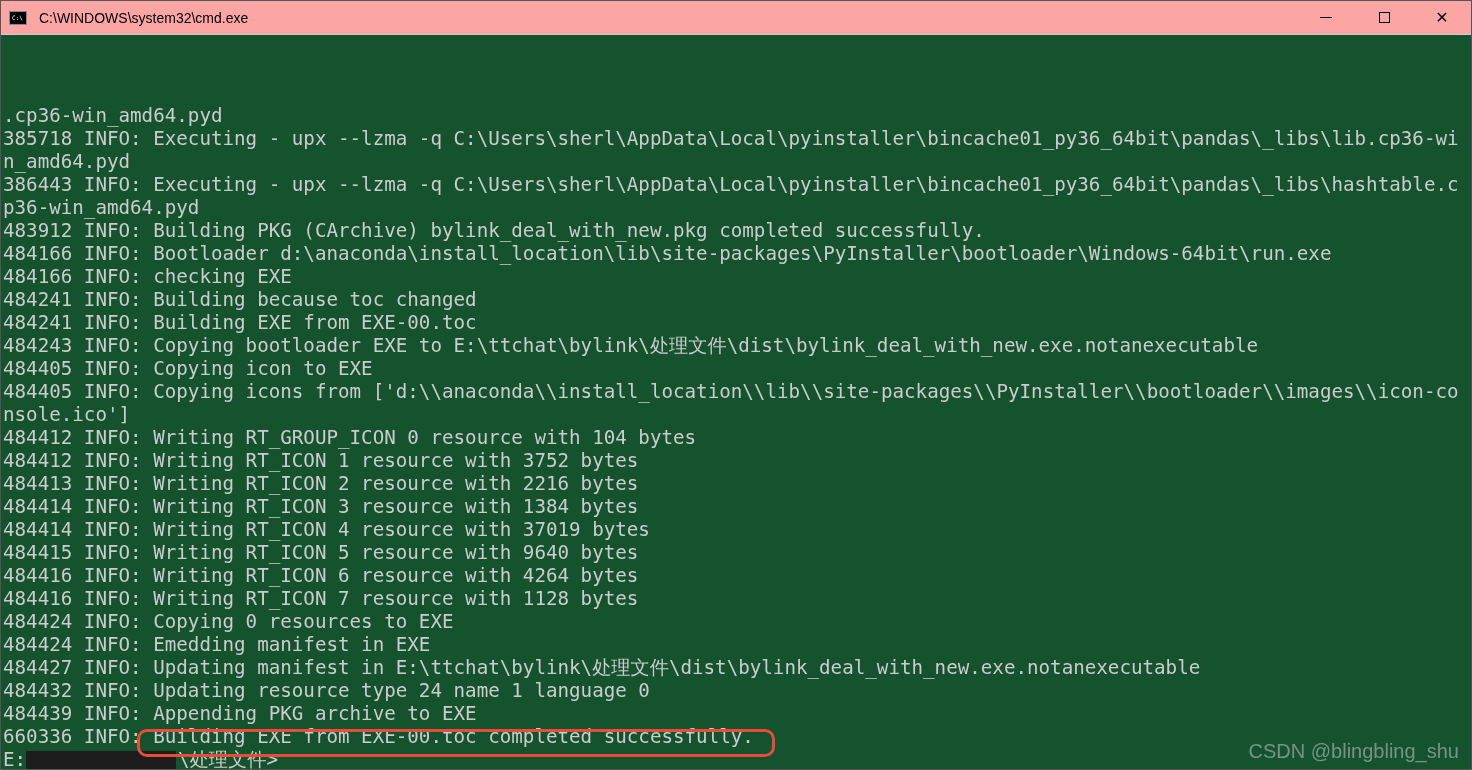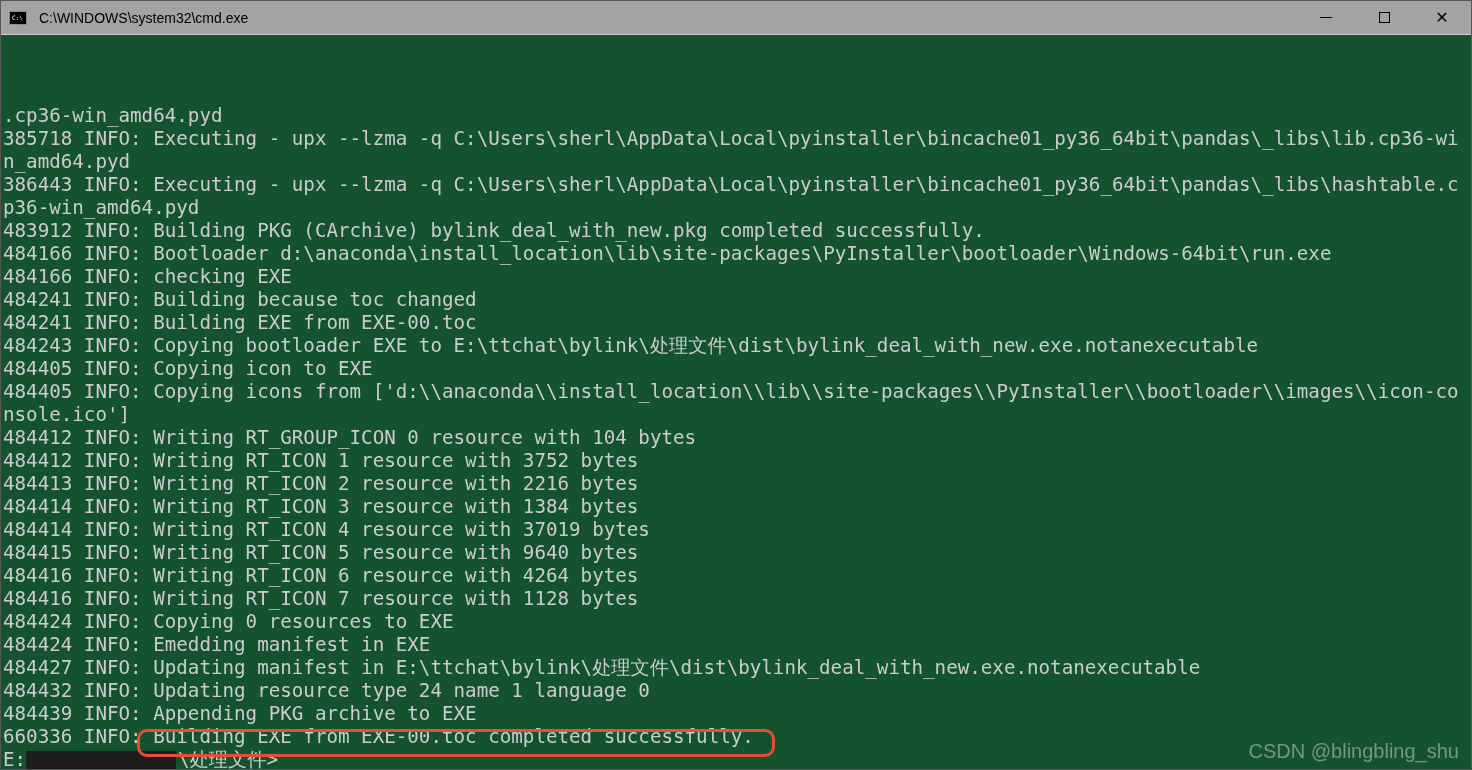--- a/index.html
+++ b/index.html
@@ -15,21 +15,21 @@
     width: 1472px;
     height: 770px;
     border: 1px solid #555;
     background: #000;
     display: flex;
     flex-direction: column;
     position: relative;
   }
   .titlebar {
     height: 34px;
-    background: #a3a3a3;
+    background: #fca5a5;
     display: flex;
     align-items: center;
     border-bottom: 1px solid #ccc;
     user-select: none;
   }
   .titlebar .icon-wrap {
     width: 34px;
     height: 34px;
     display: flex;
     align-items: center;

